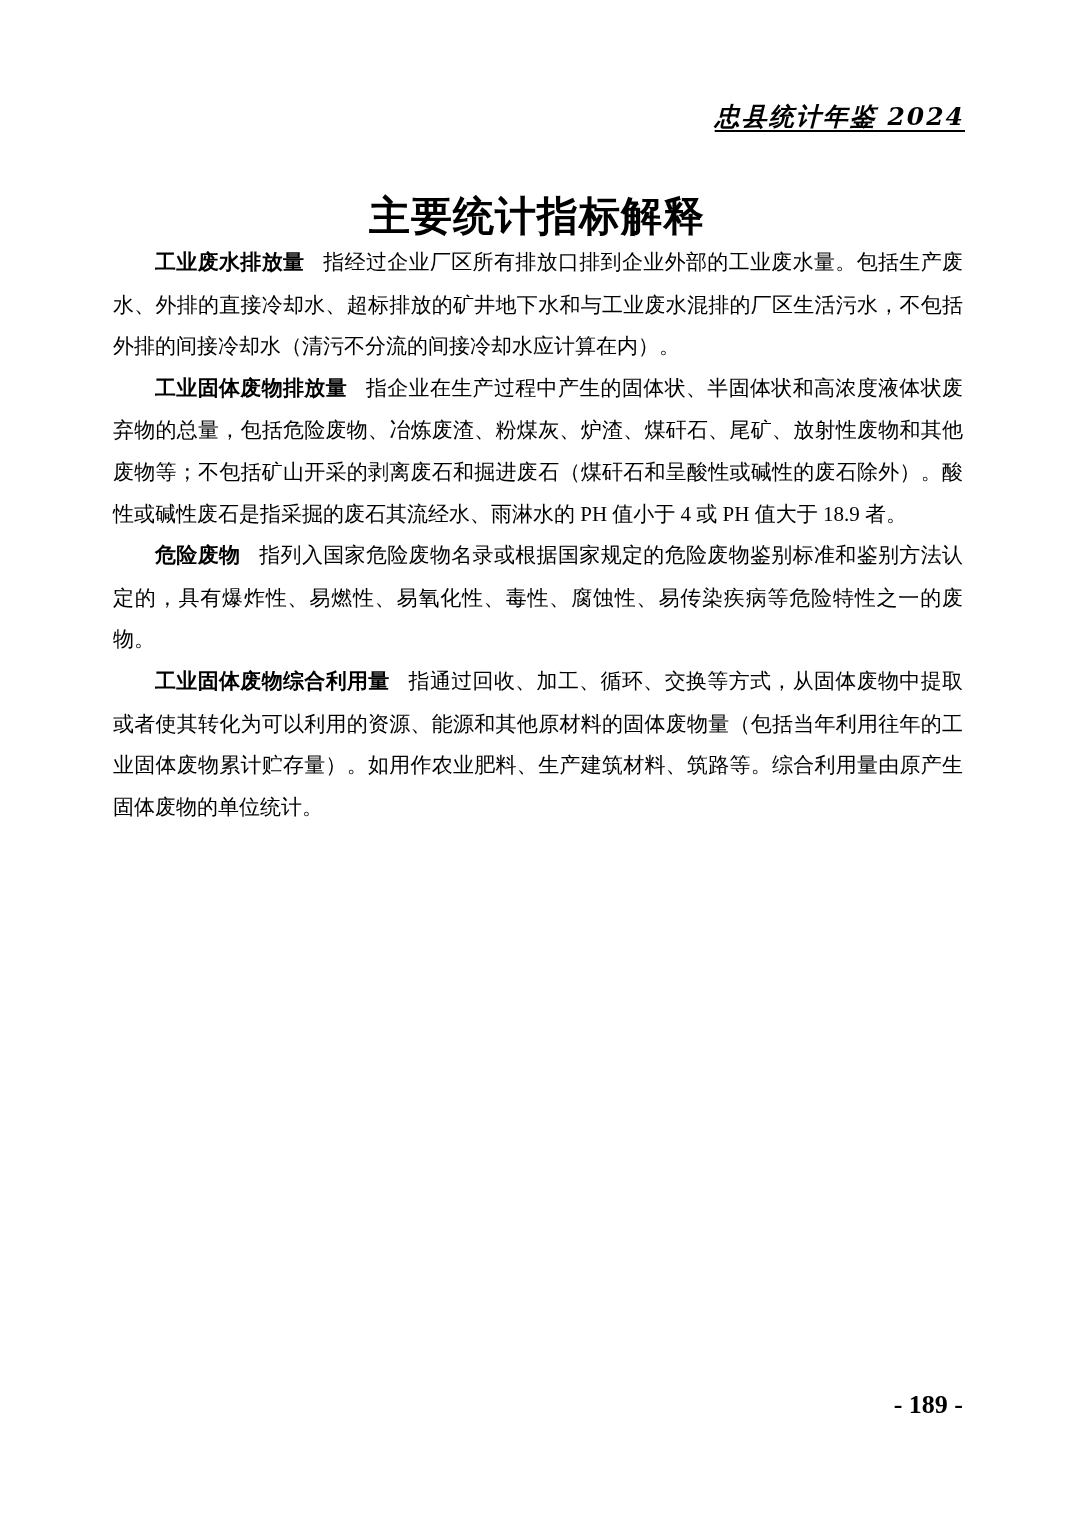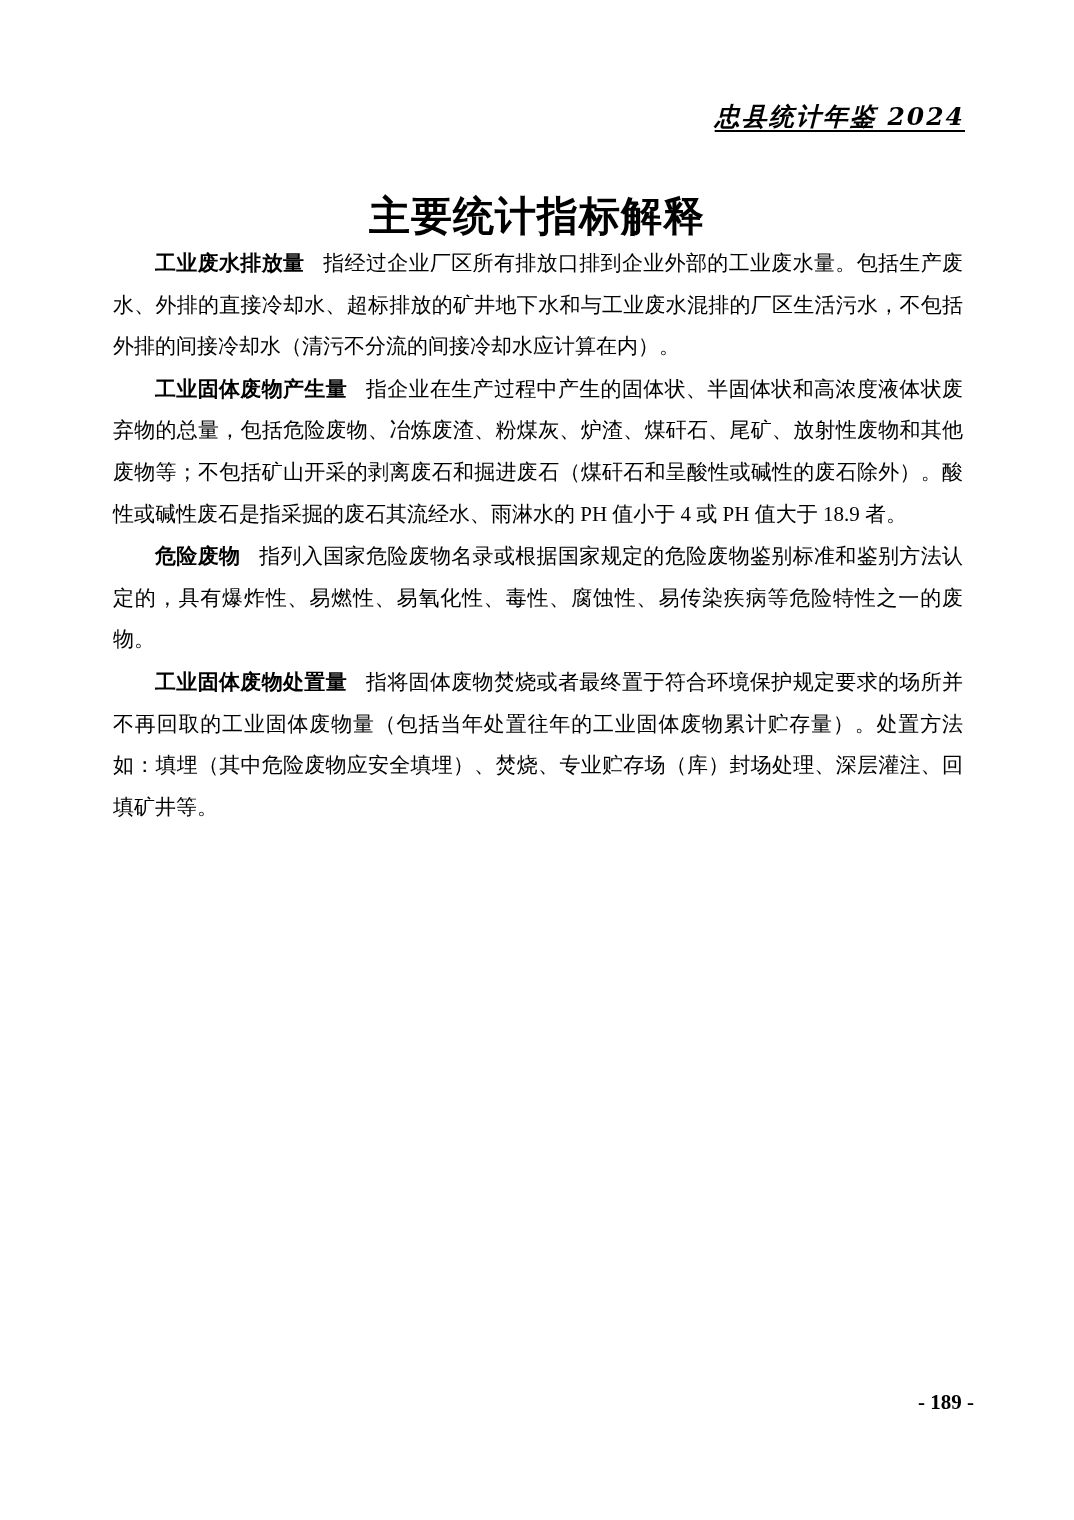--- a/index.html
+++ b/index.html
@@ -48,31 +48,31 @@
     font-size: 21px;
     line-height: 41.6px;
     text-align: justify;
   }
   .para {
     margin: 0;
     text-indent: 2em;
   }
   .term {
     font-weight: bold;
-    font-family: Liberation Sans, sans-serif;
+    font-family: Liberation Mono, monospace;
     margin-right: 0.9em;
   }
   .definition {
     font-family: "Liberation Serif", "DejaVu Serif", serif;
   }
   .page-number {
     position: absolute;
     top: 1390px;
-    right: 100px;
-    font-size: 21px;
+    right: 111px;
+    font-size: 26px;
     font-weight: bold;
     font-family: "Liberation Serif", "DejaVu Serif", serif;
   }
 </style>
 </head>
 <body>
 
 <div class="page">
 
   <div class="running-header">忠县统计年鉴 2024</div>
@@ -81,30 +81,30 @@
 
   <div class="content">
 
     <p class="para">
       <span class="term">工业废水排放量</span><span class="definition">指经过企业厂区所有排放口排到企业外部的工业废水量。包括生产废水、外排的直接冷却水、超标排放的矿井地下水和与工业废水混排的厂区生活污水，不包括外排的间接冷却水（清污不分流的间接冷却水应计算在内）。</span>
     </p>
 
 
 
     <p class="para">
-      <span class="term">工业固体废物产生量</span><span class="definition">指企业在生产过程中产生的固体状、半固体状和高浓度液体状废弃物的总量，包括危险废物、冶炼废渣、粉煤灰、炉渣、煤矸石、尾矿、放射性废物和其他废物等；不包括矿山开采的剥离废石和掘进废石（煤矸石和呈酸性或碱性的废石除外）。酸性或碱性废石是指采掘的废石其流经水、雨淋水的 PH 值小于 4 或 PH 值大于 18.9 者。</span>
+      <span class="term">工业固体废物排放量</span><span class="definition">指企业在生产过程中产生的固体状、半固体状和高浓度液体状废弃物的总量，包括危险废物、冶炼废渣、粉煤灰、炉渣、煤矸石、尾矿、放射性废物和其他废物等；不包括矿山开采的剥离废石和掘进废石（煤矸石和呈酸性或碱性的废石除外）。酸性或碱性废石是指采掘的废石其流经水、雨淋水的 PH 值小于 4 或 PH 值大于 18.9 者。</span>
     </p>
 
     <p class="para">
       <span class="term">危险废物</span><span class="definition">指列入国家危险废物名录或根据国家规定的危险废物鉴别标准和鉴别方法认定的，具有爆炸性、易燃性、易氧化性、毒性、腐蚀性、易传染疾病等危险特性之一的废物。</span>
     </p>
 
+    <p class="para">
+      <span class="term">工业固体废物综合利用量</span><span class="definition">指通过回收、加工、循环、交换等方式，从固体废物中提取或者使其转化为可以利用的资源、能源和其他原材料的固体废物量（包括当年利用往年的工业固体废物累计贮存量）。如用作农业肥料、生产建筑材料、筑路等。综合利用量由原产生固体废物的单位统计。</span>
+    </p>
 
-    <p class="para">
-      <span class="term">工业固体废物处置量</span><span class="definition">指将固体废物焚烧或者最终置于符合环境保护规定要求的场所并不再回取的工业固体废物量（包括当年处置往年的工业固体废物累计贮存量）。处置方法如：填埋（其中危险废物应安全填埋）、焚烧、专业贮存场（库）封场处理、深层灌注、回填矿井等。</span>
-    </p>
 
 
   </div>
 
   <div class="page-number">- 189 -</div>
 
 </div>
 
 </body></html>

